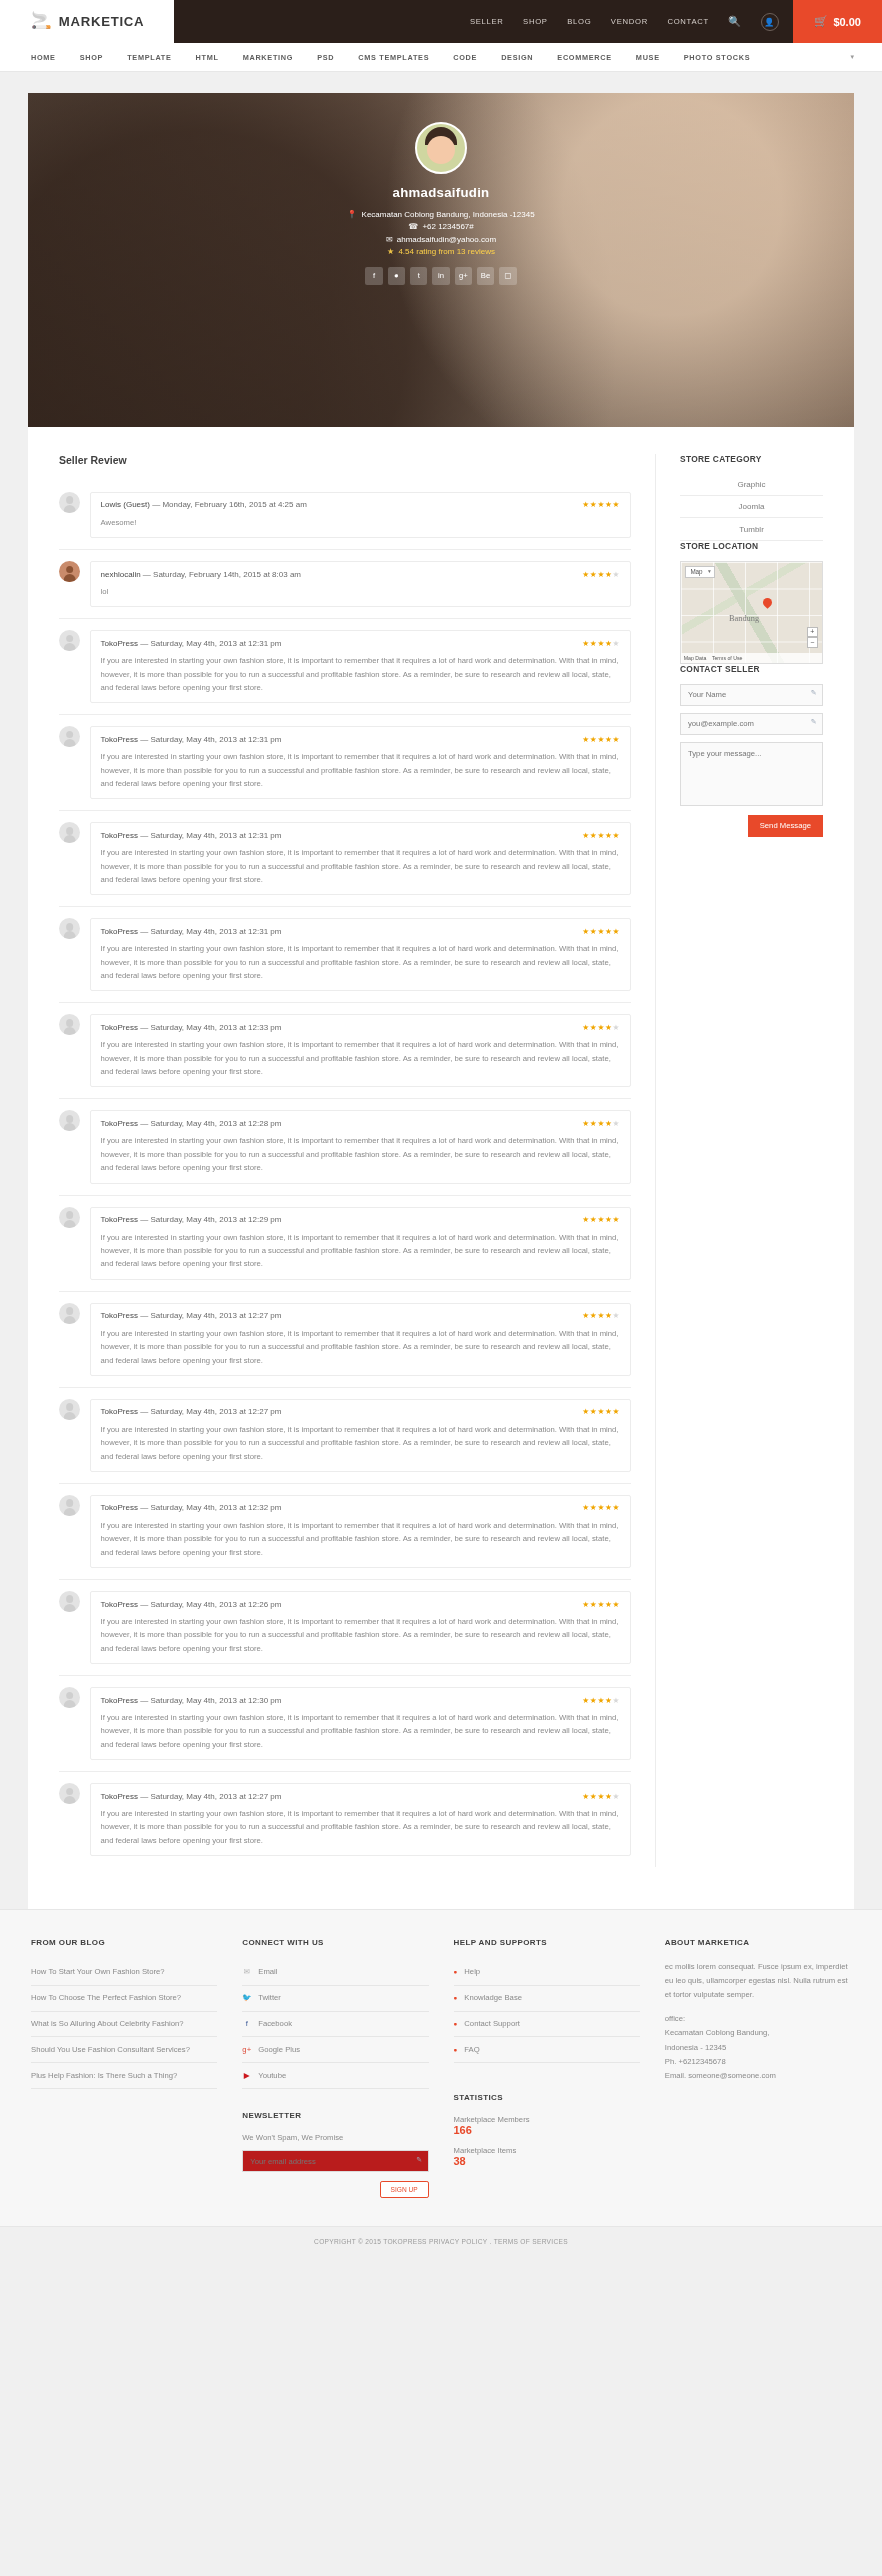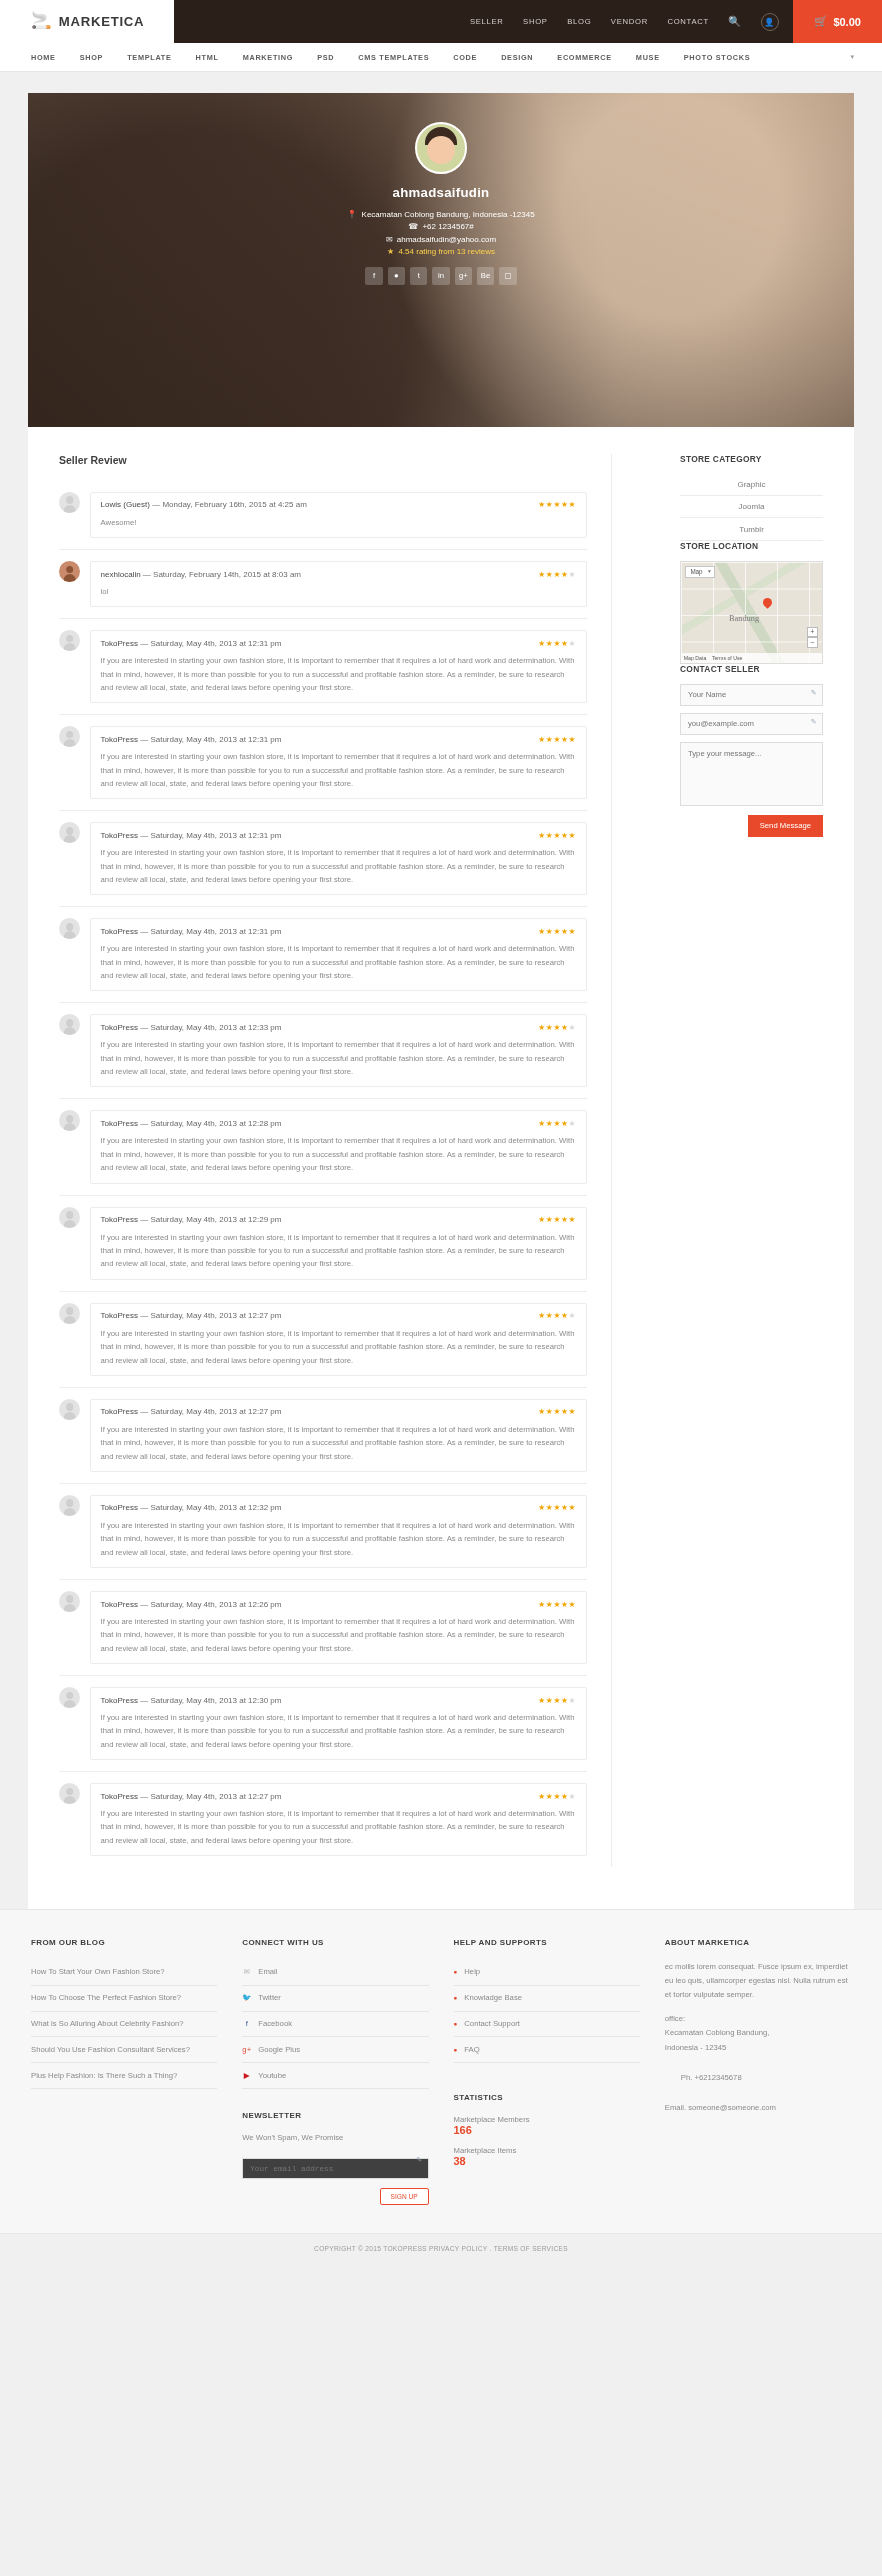--- a/index.html
+++ b/index.html
@@ -109,21 +109,21 @@
   .star-line { color:#ffd24a; }
   .socials { margin-top:11px; display:flex; justify-content:center; gap:4.9px; }
   .socials span {
     width:17.4px;height:17.4px;border-radius:2.1px;background:rgba(255,255,255,.22);
     display:inline-flex;align-items:center;justify-content:center;
     font-size:7.7px;color:#fff;
   }
 
   
   .content {
-    background:#fff; display:flex; padding:26.5px 31px 42px;gap:44px;
+    background:#fff; display:flex; padding:26.5px 31px 42px;
   }
   .col-left { flex:1; padding-right:24px; border-right:0.7px solid #ececec; }
   .col-right { width:167px; padding-left:24px; }
 
   .section-title {
     font-size:10.5px; color:#3f3f3f; font-weight:bold; margin:0 0 15.3px;
   }
 
   .review {
     display:flex; gap:9.8px; padding:11px 0;
@@ -233,24 +233,23 @@
     font-size:7.7px; color:#8a8a8a; padding:6.3px 0;
     border-bottom:0.7px solid #e6e6e6; line-height:1.6;
   }
   .f-link.icon-row { display:flex; align-items:center; gap:7px; }
   .f-ico { width:9px; text-align:center; font-size:7.7px; }
   .c-email{color:#b9b9b9}.c-tw{color:#4aa8e0}.c-fb{color:#3b5998}
   .c-gp{color:#dd4b39}.c-yt{color:#cc181e}
   .bullet { color:#e8492a; font-size:6.3px; }
   .news-note { font-size:7.7px; color:#8a8a8a; margin:0 0 8.4px; }
   .news-input {
-    width:100%; border:0.7px solid #dcdcdc; background:#404040;
+    width:100%; border:0.7px solid #dcdcdc; background:#b91c1c;
     padding:5.6px 18px 5.6px 7px; font-size:7.7px; color:#b2b2b2;
-    font-family:Liberation Mono, monospace;
-    margin-top:8px;
+    font-family:Liberation Sans, sans-serif;
   }
   .signup {
     margin-top:8.4px; background:#fff; border:0.7px solid #e8492a; color:#e8492a;
     font-size:6.6px; padding:4.2px 9.8px; border-radius:2.1px; float:right;
     font-family:"Liberation Sans", sans-serif; cursor:pointer;
   }
   .stat-label { font-size:7.7px; color:#8a8a8a; margin-top:9.8px; }
   .stat-num { font-size:11px; color:#e8492a; font-weight:bold; }
   .about-p { font-size:7.7px; line-height:1.85; color:#8a8a8a; margin:0 0 9.8px; }
   .copyright {
@@ -604,19 +603,19 @@
     <div class="stat-label">Marketplace Items</div>
     <div class="stat-num">38</div>
   </div>
 
   <div class="fcol">
     <h4 class="f-title">ABOUT MARKETICA</h4>
     <p class="about-p">ec mollis lorem consequat. Fusce ipsum ex, imperdiet eu leo quis, ullamcorper egestas nisl. Nulla rutrum est et tortor vulputate semper.</p>
     <p class="about-p" style="margin-bottom:0">office:</p>
     <p class="about-p" style="margin:0">Kecamatan Coblong Bandung,</p>
     <p class="about-p" style="margin:0">Indonesia - 12345</p>
-    <p class="about-p" style="margin:16px">Ph. +6212345678</p>
+    <p class="about-p" style="margin:0">Ph. +6212345678</p>
     <p class="about-p" style="margin:0">Email. someone@someone.com</p>
   </div>
 </div>
 
 <div class="copyright">COPYRIGHT © 2015 TOKOPRESS  PRIVACY POLICY . TERMS OF SERVICES</div>
 
 
 </body></html>

